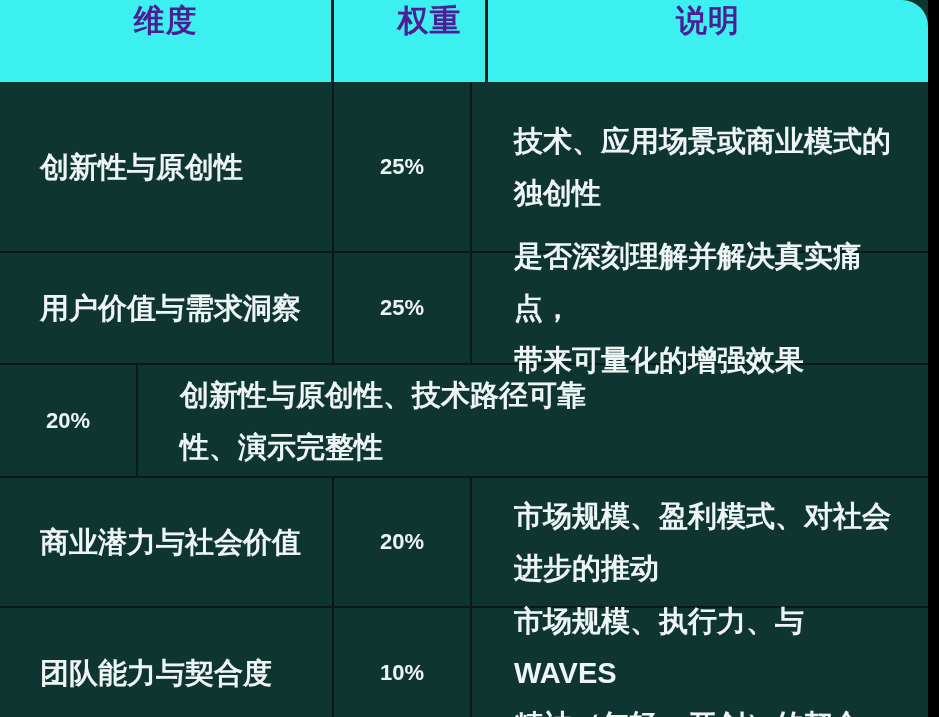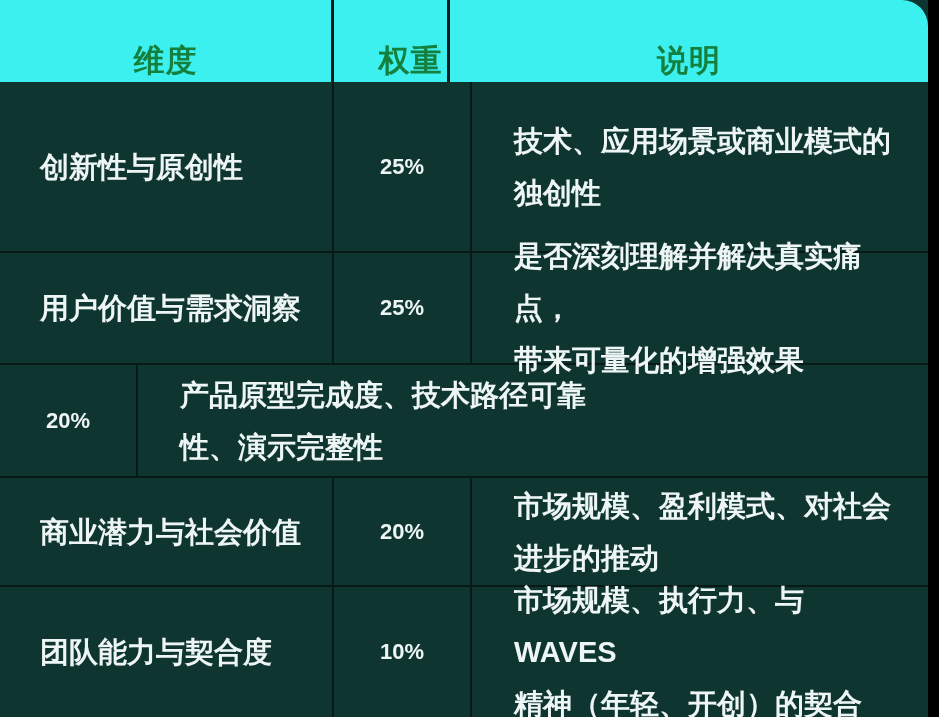--- a/index.html
+++ b/index.html
@@ -34,30 +34,30 @@
   
   .thead {
     display: flex;
     height: 82px;
     background: #3cf0f0;
     border-top-right-radius: 26px;
     overflow: hidden;
   }
   .th {
     display: flex;
-    align-items: flex-end;
+    align-items: flex-start;
     justify-content: center;
-    color: #15803d;
+    color: #4c1d95;
     font-size: 31px;
     font-weight: bold;
     letter-spacing: 1px;
     box-sizing: border-box;
   }
   .th.c1 { width: 334px; border-right: 3px solid #0a1a18; }
-  .th.c2 { width: 116px; border-right: 3px solid #0a1a18; padding-left: 40px; }
+  .th.c2 { width: 154px; border-right: 3px solid #0a1a18; padding-left: 40px; }
   .th.c3 { flex: 1; }
 
   
   .tbody {
     position: relative;
     font-weight: bold;
   }
   .tr {
     display: flex;
     background: #0f3531;
@@ -92,21 +92,21 @@
   }
   .cell-text {
     display: block;
     white-space: pre-line;
   }
 
   
   .tr.r1 { height: 171px; }
   .tr.r2 { height: 112px; }
   .tr.r3 { height: 113px; }
-  .tr.r4 { height: 109px; }
+  .tr.r4 { height: 130px; }
   .tr.r5 { height: 130px; }
 
   
   .right-edge {
     position: absolute;
     left: 928px;
     top: 0;
     width: 11px;
     height: 717px;
     background: #000000;
@@ -157,21 +157,21 @@
           <span class="cell-text">是否深刻理解并解决真实痛点，
 带来可量化的增强效果</span>
         </div>
       </div>
 
       <div class="tr r3">
         <div class="td c2">
           <span class="cell-text">20%</span>
         </div>
         <div class="td c3">
-          <span class="cell-text">产品原型完成度、技术路径可靠
+          <span class="cell-text">创新性与原创性、技术路径可靠
 性、演示完整性</span>
         </div>
       </div>
 
       <div class="tr r4">
         <div class="td c1">
           <span class="cell-text">商业潜力与社会价值</span>
         </div>
         <div class="td c2">
           <span class="cell-text">20%</span>

